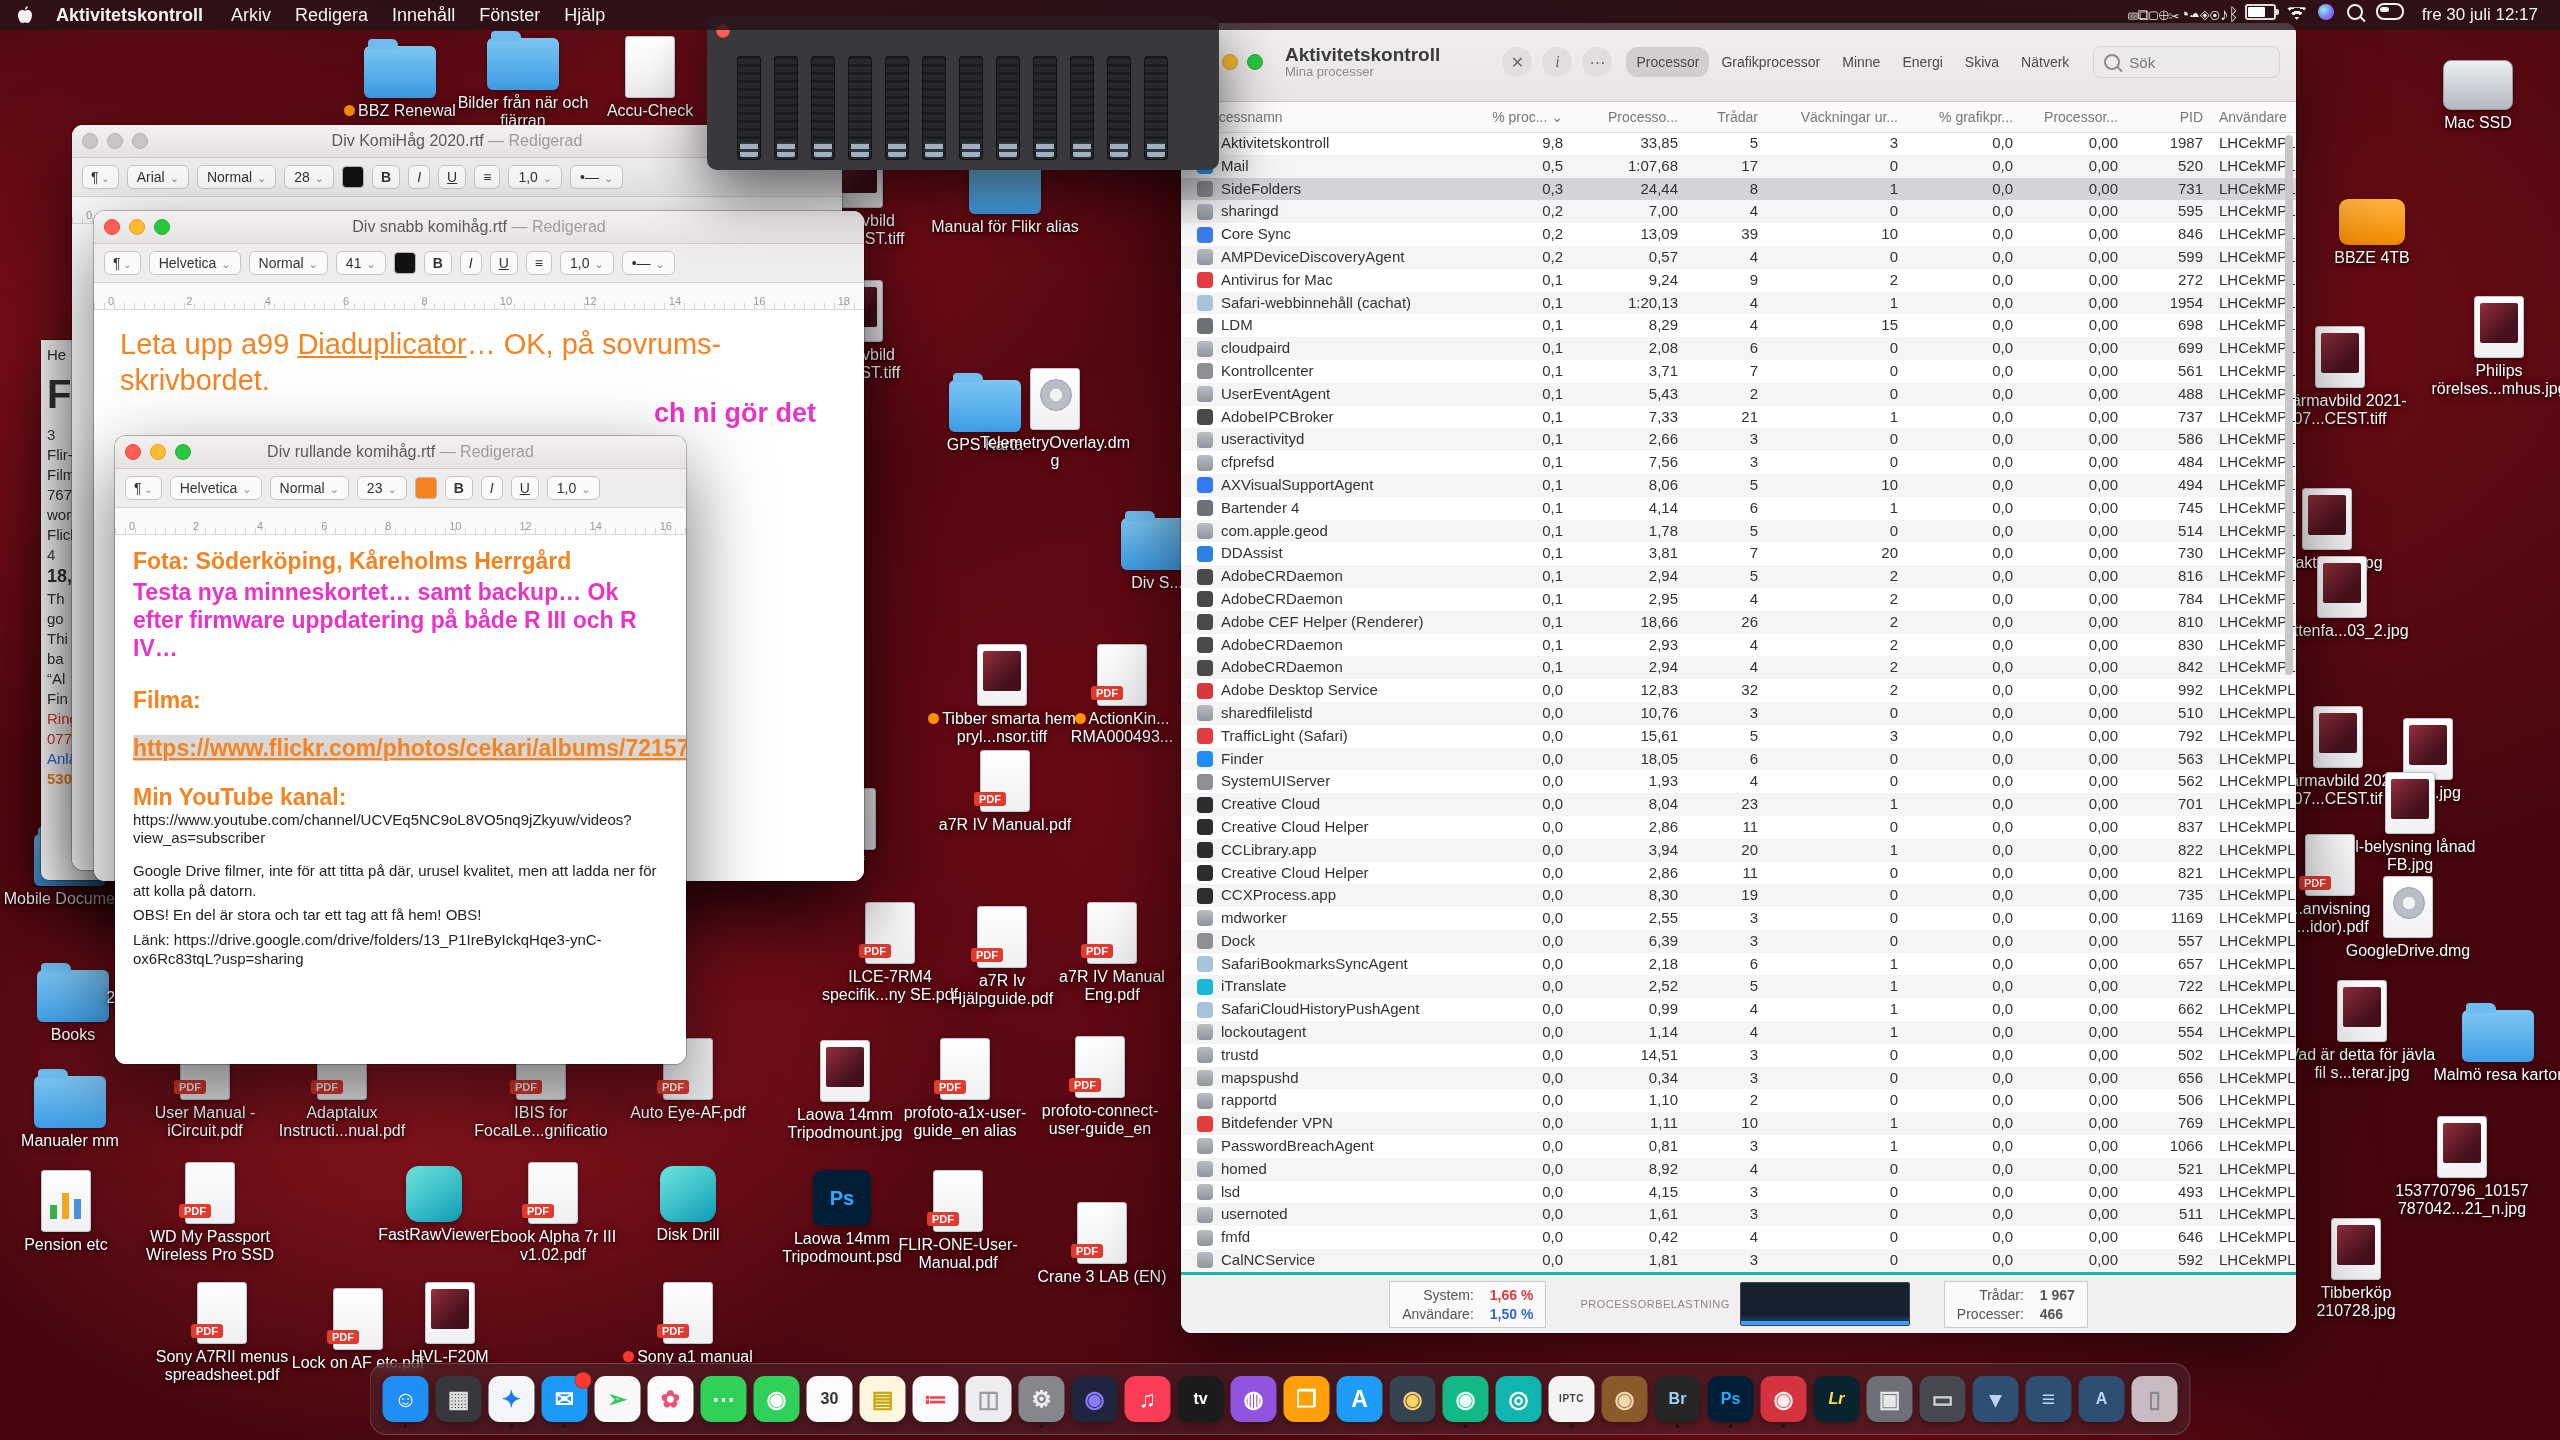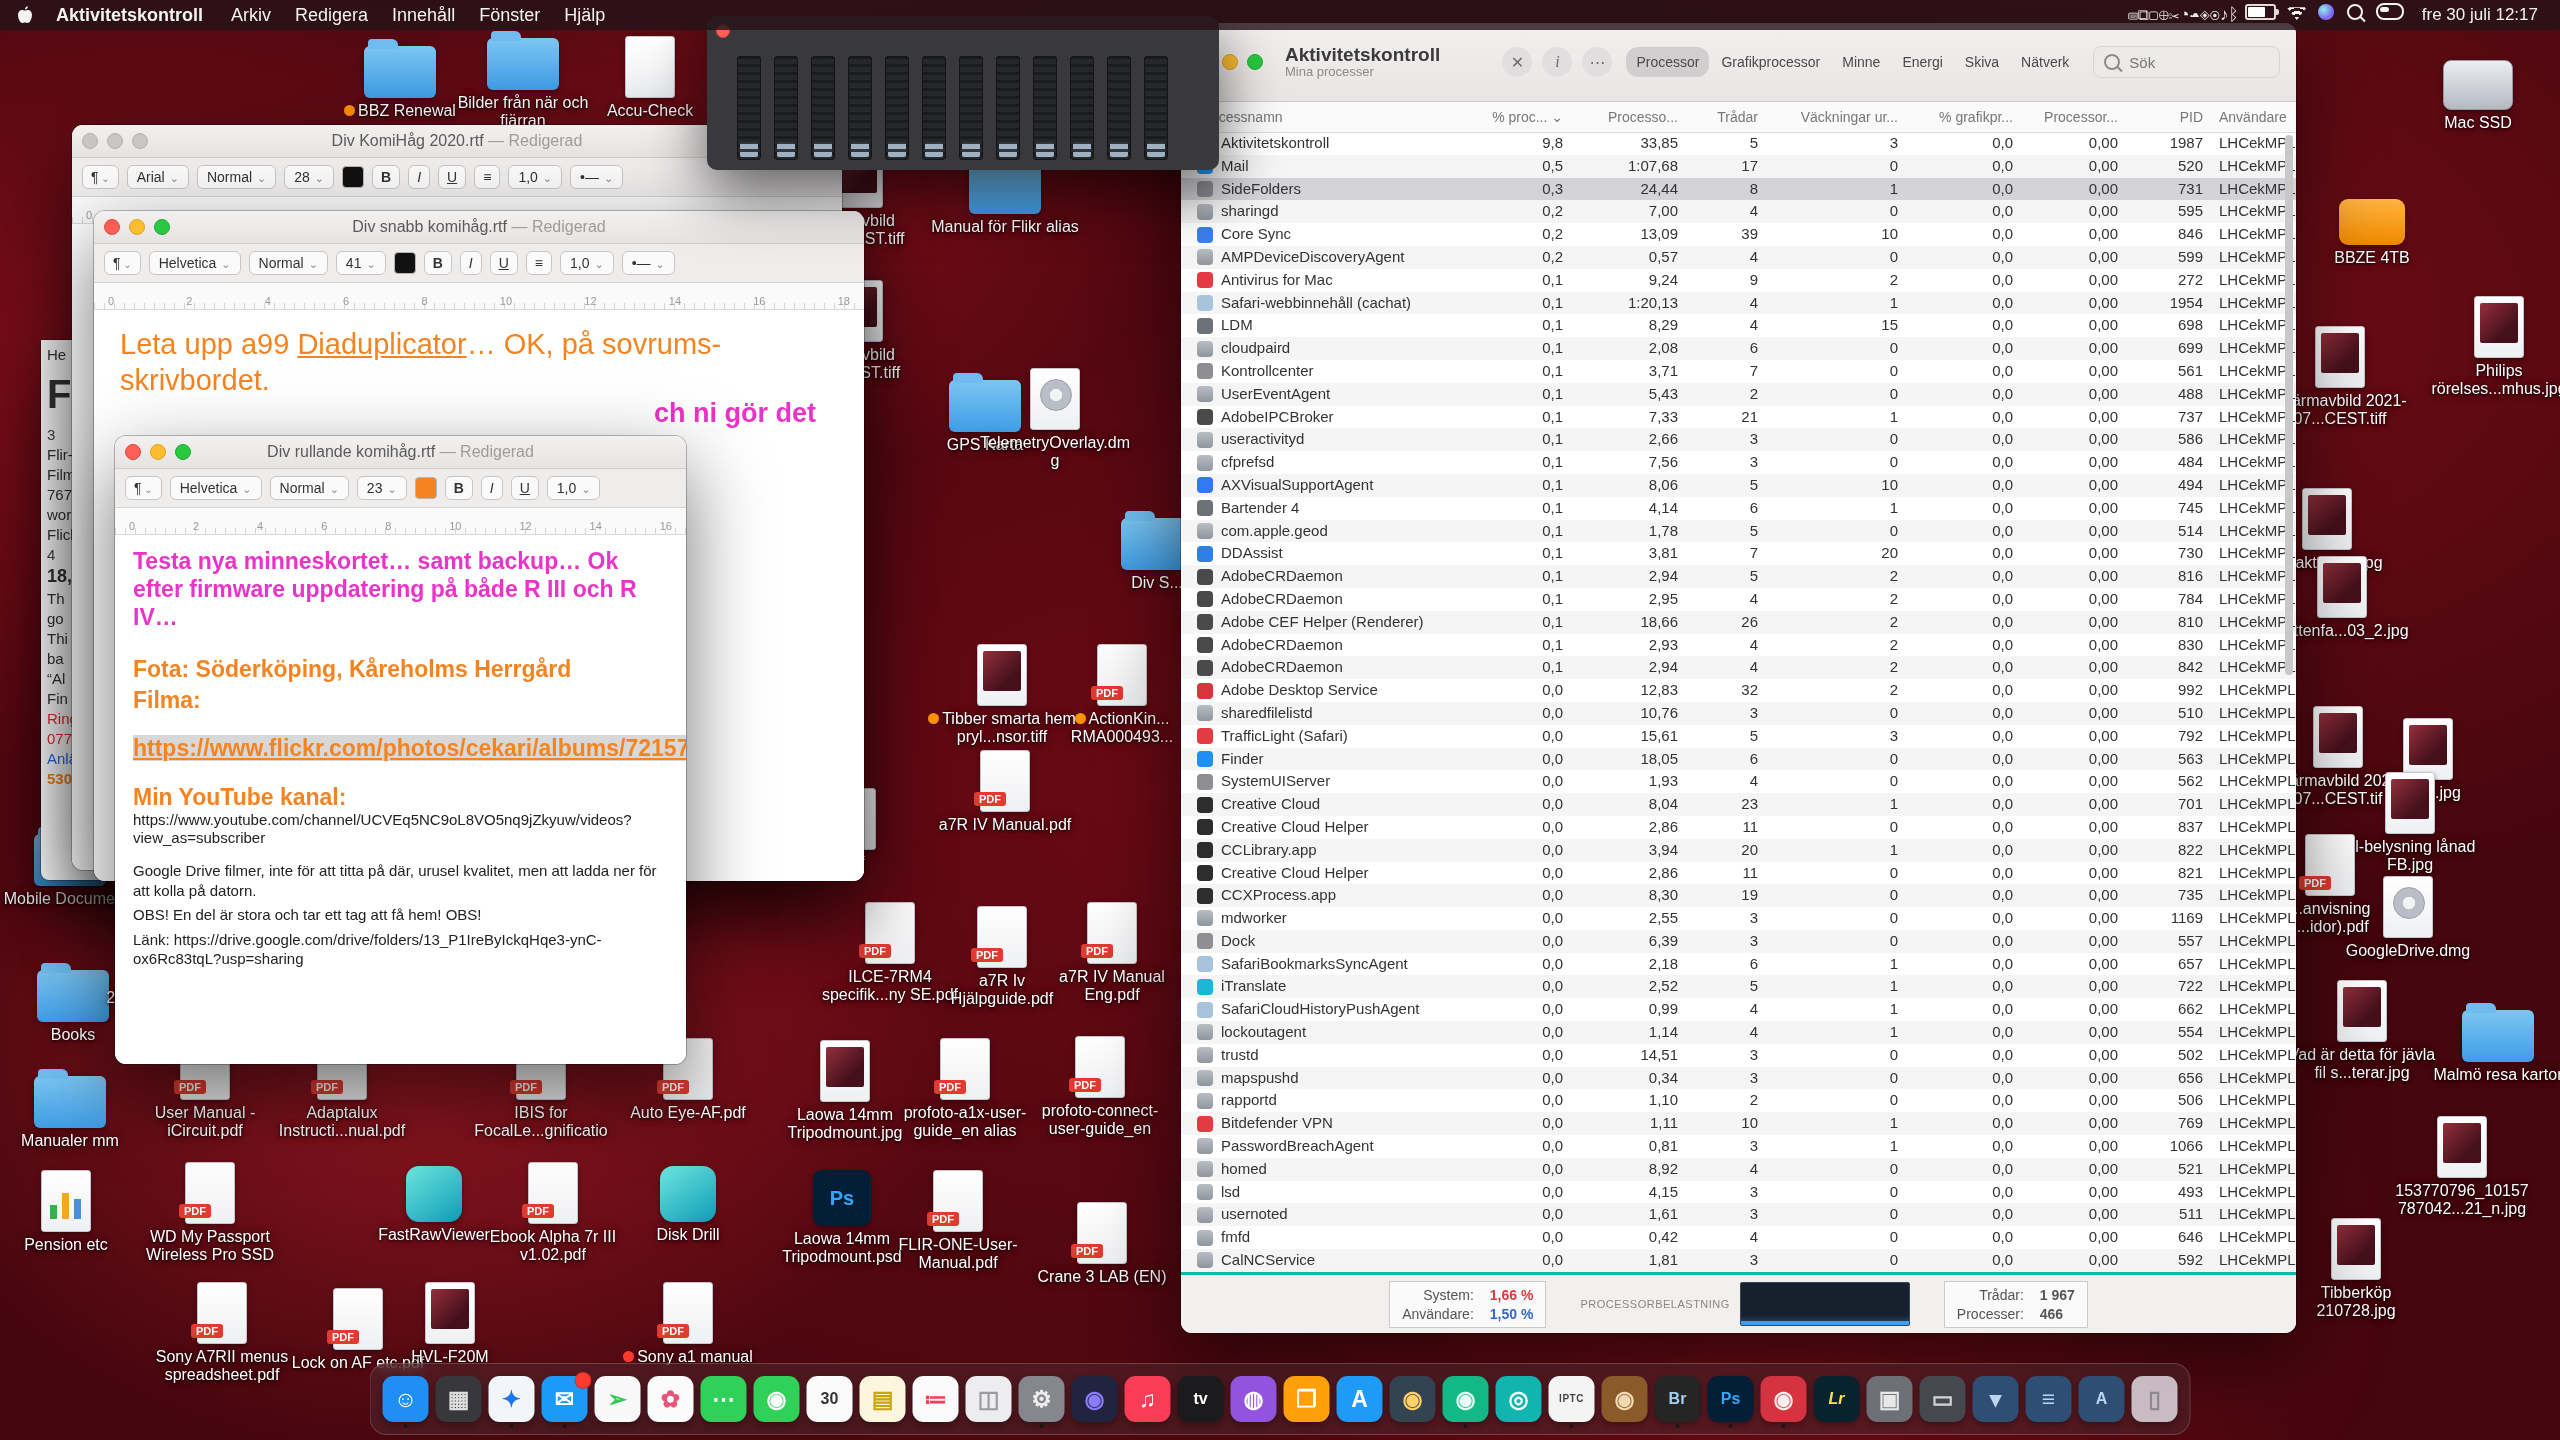--- a/index.html
+++ b/index.html
@@ -614,22 +614,22 @@
       <span>2</span>
       <span>4</span>
       <span>6</span>
       <span>8</span>
       <span>10</span>
       <span>12</span>
       <span>14</span>
       <span>16</span>
     </div>
   <div class="te-content rull-content" id="rull-content" style="min-height:100%;">
+      <div class="para orange">Fota: Söderköping, Kåreholms Herrgård</div>
       <div class="para magenta">Testa nya minneskortet… samt backup… Ok efter firmware uppdatering på både R III och R IV…</div>
-      <div class="para orange">Fota: Söderköping, Kåreholms Herrgård</div>
       <div class="para orange gapafter">Filma:</div>
       <div class="para link"><span>https://www.flickr.com/photos/cekari/albums/72157719581766309</span></div>
       <div class="para mixed"><span class="lead">Min YouTube kanal: </span><span class="small">https://www.youtube.com/channel/UCVEq5NC9oL8VO5nq9jZkyuw/videos?view_as=subscriber</span></div>
       <div class="para body">Google Drive filmer, inte för att titta på där, urusel kvalitet, men att ladda ner för att kolla på datorn.</div>
       <div class="para body">OBS! En del är stora och tar ett tag att få hem! OBS!</div>
       <div class="para body">Länk: https://drive.google.com/drive/folders/13_P1IreByIckqHqe3-ynC-ox6Rc83tqL?usp=sharing</div>
     </div>
 </div>
 
 <div class="meterwin">

